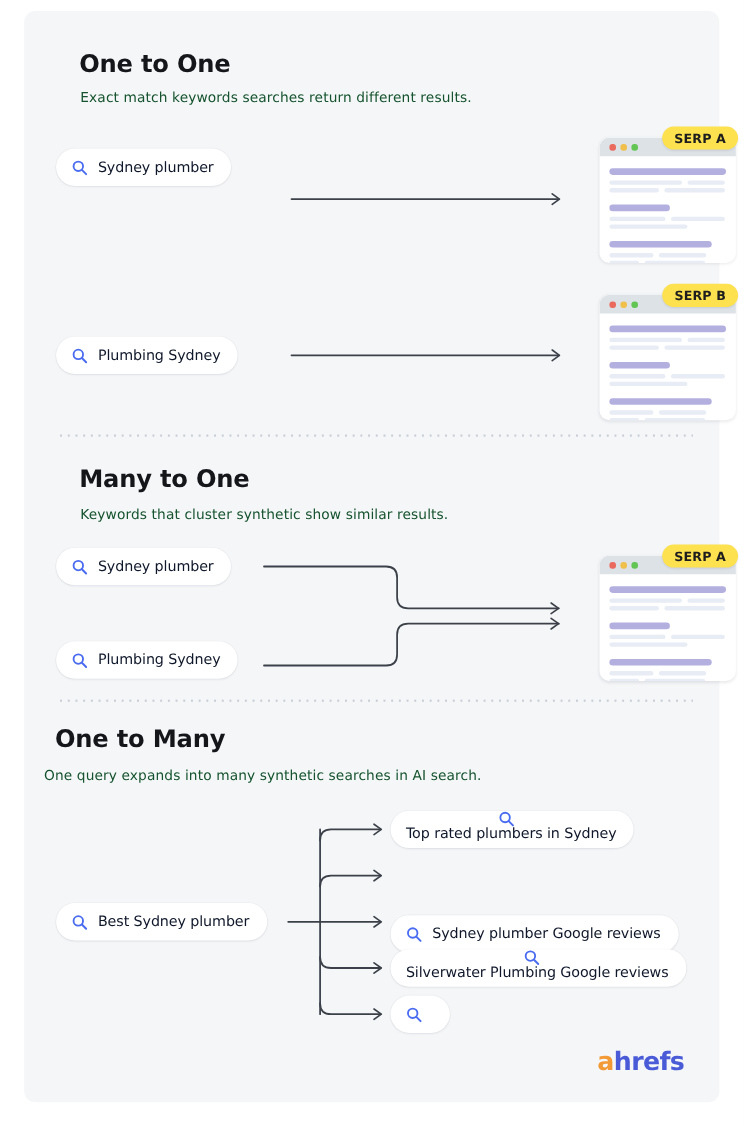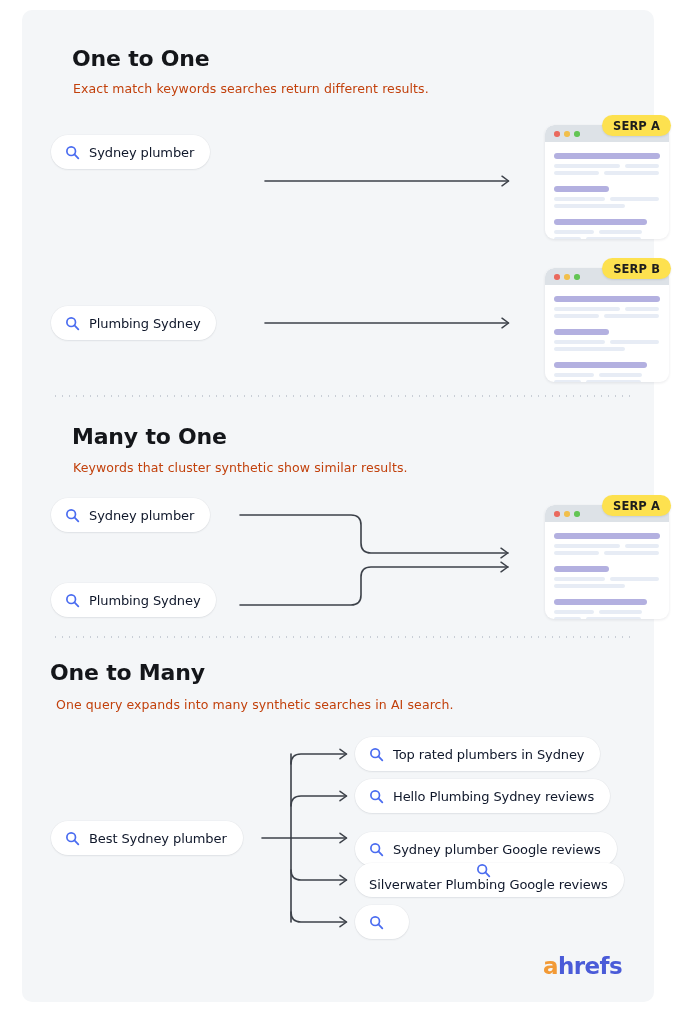--- a/index.html
+++ b/index.html
@@ -30,21 +30,21 @@
     font-size: 22px;
     font-weight: 700;
     color: #14161a;
     letter-spacing: -0.2px;
     white-space: nowrap;
   }
   .section-sub {
     position: absolute;
     font-size: 12.5px;
     font-weight: 400;
-    color: #c2410c;
+    color: #14532d;
     letter-spacing: 0.1px;
     white-space: nowrap;
   }
 
   
   .divider {
     position: absolute;
     left: 30px;
     width: 578px;
     height: 2px;
@@ -393,21 +393,21 @@
             </div>
         </div>
       </div>
     </div>
     <div class="badge">SERP A</div>
   </div>
 
   <div class="divider" style="top:626px;"></div>
 
   <div class="section-title" style="left:28px; top:650px;">One to Many</div>
-  <div class="section-sub" style="left:34px; top:687px;">One query expands into many synthetic searches in AI search.</div>
+  <div class="section-sub" style="left:18px; top:687px;">One query expands into many synthetic searches in AI search.</div>
 
   <div class="pill" style="left:29px; top:811px;">
     <svg class="mag" viewBox="0 0 16 16">
       <circle cx="6.6" cy="6.6" r="4.6" fill="none" stroke="#4a6cf0" stroke-width="1.8"></circle>
       <line x1="10.1" y1="10.1" x2="14.2" y2="14.2" stroke="#4a6cf0" stroke-width="1.9" stroke-linecap="round"></line>
     </svg>
     <span class="ptext">Best Sydney plumber</span>
   </div>
 
   <svg class="conn" style="left:240px; top:728px; width:96px; height:200px;" viewBox="0 0 96 200">
@@ -425,35 +425,28 @@
     <path d="M29,100 H84"></path>
     <path class="ah" d="M78,95.3 L84.6,100 L78,104.7"></path>
 
     <path d="M29,132 Q29,142 39,142 H84"></path>
     <path class="ah" d="M78,137.3 L84.6,142 L78,146.7"></path>
 
     <path d="M29,174 Q29,184 39,184 H84"></path>
     <path class="ah" d="M78,179.3 L84.6,184 L78,188.7"></path>
   </svg>
 
-  <div class="pill" style="left:333px; top:727px;">
+  <div class="pill" style="left:333px; top:727px;flex-direction:column;">
     <svg class="mag" viewBox="0 0 16 16">
       <circle cx="6.6" cy="6.6" r="4.6" fill="none" stroke="#4a6cf0" stroke-width="1.8"></circle>
       <line x1="10.1" y1="10.1" x2="14.2" y2="14.2" stroke="#4a6cf0" stroke-width="1.9" stroke-linecap="round"></line>
     </svg>
     <span class="ptext">Top rated plumbers in Sydney</span>
   </div>
 
-  <div class="pill" style="left:333px; top:769px;">
-    <svg class="mag" viewBox="0 0 16 16">
-      <circle cx="6.6" cy="6.6" r="4.6" fill="none" stroke="#4a6cf0" stroke-width="1.8"></circle>
-      <line x1="10.1" y1="10.1" x2="14.2" y2="14.2" stroke="#4a6cf0" stroke-width="1.9" stroke-linecap="round"></line>
-    </svg>
-    <span class="ptext">Hello Plumbing Sydney reviews</span>
-  </div>
 
   <div class="pill" style="left:333px; top:822px;">
     <svg class="mag" viewBox="0 0 16 16">
       <circle cx="6.6" cy="6.6" r="4.6" fill="none" stroke="#4a6cf0" stroke-width="1.8"></circle>
       <line x1="10.1" y1="10.1" x2="14.2" y2="14.2" stroke="#4a6cf0" stroke-width="1.9" stroke-linecap="round"></line>
     </svg>
     <span class="ptext">Sydney plumber Google reviews</span>
   </div>
 
   <div class="pill" style="left:333px; top:853px;flex-direction:column;">

